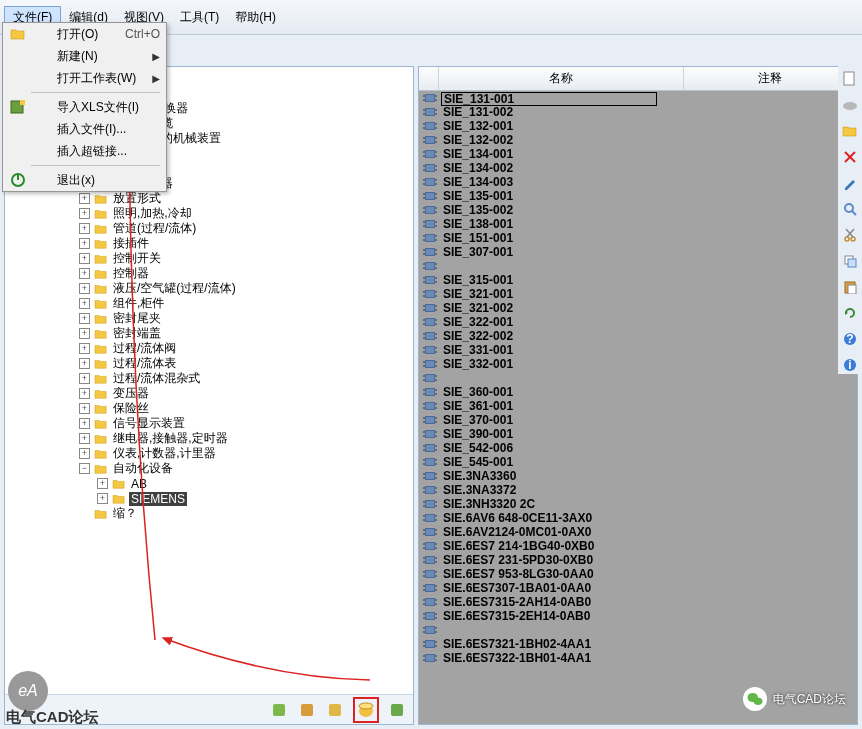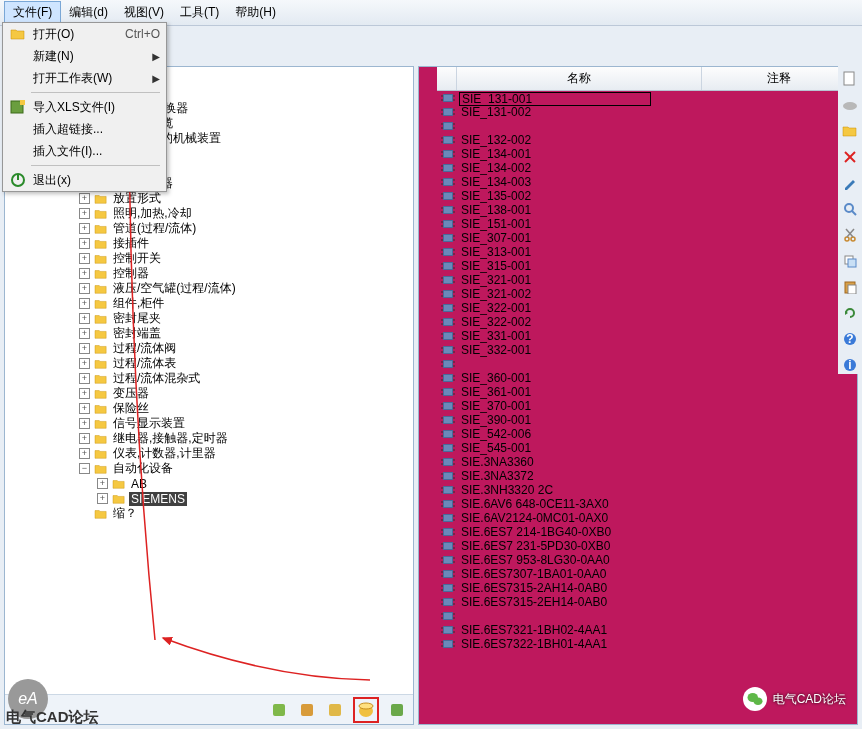--- a/index.html
+++ b/index.html
@@ -1,52 +1,52 @@
 <!DOCTYPE html>
 <html><head>
 <meta charset="utf-8">
 <style>
 * { margin: 0; padding: 0; box-sizing: border-box; font-family: "Microsoft YaHei", SimSun, sans-serif; font-size: 12px; }
 body { width: 862px; height: 729px; background: #e8eef5; overflow: hidden; position: relative; }
-.menubar { height: 26px; background: linear-gradient(#f5f8fb, #e3eaf2); display: flex; align-items: center; padding: 0 4px; border-bottom: 1px solid #bcc8d8; }
+.menubar { height: 35px; background: linear-gradient(#f5f8fb, #e3eaf2); display: flex; align-items: center; padding: 0 4px; border-bottom: 1px solid #bcc8d8; }
 .menubar-item { padding: 2px 8px; cursor: pointer; }
 .menubar-item.active { background: #cfe5ff; border: 1px solid #7aa7d6; }
 .dropdown { position: absolute; top: 22px; left: 2px; width: 165px; background: #f0f0f0; border: 1px solid #979797; box-shadow: 2px 2px 4px rgba(0,0,0,0.25); z-index: 100; }
 .dropdown-item { display: flex; align-items: center; height: 22px; padding: 0 6px; position: relative; }
 .dropdown-item .mi-icon { width: 18px; height: 18px; display: flex; align-items: center; justify-content: center; margin-right: 6px; }
-.dropdown-item .mi-label { flex: 1; }
+.dropdown-item .mi-label { flex: 1; margin-left: 24px; }
 .dropdown-item .mi-accel { color: #555; margin-left: 8px; text-align: right; }
 .dropdown-item .submenu-arrow { font-size: 10px; color: #333; }
 .dropdown-sep { height: 1px; background: #c0c0c0; margin: 3px 6px 3px 28px; }
 .content { position: absolute; top: 22px; left: 0; right: 0; bottom: 0; display: flex; }
 .left-panel { width: 410px; background: #fff; border: 1px solid #9cb6d0; margin: 44px 2px 4px 4px; position: relative; display: flex; flex-direction: column; }
 .tree-area { flex: 1; overflow: hidden; padding: 4px 2px; }
 .tree-node { display: flex; align-items: center; height: 15px; white-space: nowrap; }
 .tree-toggle { width: 11px; height: 11px; border: 1px solid #888; display: inline-flex; align-items: center; justify-content: center; font-size: 9px; line-height: 1; margin-right: 4px; cursor: pointer; background: #fff; color: #555; }
 .tree-spacer { width: 15px; display: inline-block; }
 .tree-icon { width: 14px; height: 12px; margin-right: 3px; }
 .tree-label { padding: 0 2px; }
 .tree-label.selected { background: #404040; color: #fff; }
 .left-toolbar { height: 30px; border-top: 1px solid #ccd8e5; display: flex; align-items: center; justify-content: flex-end; padding: 0 6px; gap: 8px; background: #eef3f9; }
 .tb-btn { width: 20px; height: 20px; display: flex; align-items: center; justify-content: center; cursor: pointer; }
 .tb-btn.boxed { border: 2px solid #d22; padding: 2px; width: 26px; height: 26px; }
-.right-panel { flex: 1; background: #be185d; border: 1px solid #9cb6d0; margin: 44px 4px 4px 2px; display: flex; flex-direction: column; overflow: hidden; padding-left: 18px; }
+.right-panel { flex: 1; background: #a3a3a3; border: 1px solid #9cb6d0; margin: 44px 4px 4px 2px; display: flex; flex-direction: column; overflow: hidden; }
 .grid-header { display: flex; background: linear-gradient(#fdfdfd, #e7ecf2); border-bottom: 1px solid #b8c4d2; }
 .grid-header-cell { padding: 3px 4px; text-align: center; border-right: 1px solid #cbd5e1; }
 .gh-name { width: 245px; }
 .gh-comment { flex: 1; }
 .grid-body { flex: 1; overflow: hidden; }
 .grid-row { display: flex; align-items: center; height: 14px; }
 .grid-row .r-icon { width: 18px; height: 13px; margin: 0 2px; display: flex; align-items: center; justify-content: center; }
-.grid-row .r-name { width: 192px; padding-left: 2px; white-space: nowrap; overflow: hidden; }
+.grid-row .r-name { width: 216px; padding-left: 2px; white-space: nowrap; overflow: hidden; font-weight: bold; }
 .grid-row.sel .r-name { border: 1px solid #000; margin-top:1px; height:14px; line-height:12px; }
 .side-toolbar { position: absolute; right: 0; top: 66px; width: 24px; background: #e8eef5; display: flex; flex-direction: column; align-items: center; gap: 8px; padding-top: 4px; }
 .side-btn { width: 18px; height: 18px; display: flex; align-items: center; justify-content: center; cursor: pointer; }
 .arrow-annotation { position: absolute; pointer-events: none; z-index: 50; }
-.watermark { position: absolute; bottom: 10px; left: 8px; display: flex; align-items: flex-start; gap: 4px; z-index: 60; }
+.watermark { position: absolute; bottom: 18px; left: 8px; display: flex; align-items: flex-start; gap: 4px; z-index: 60; }
 .watermark-badge { width: 40px; height: 40px; border-radius: 50%; background: #999; color: #fff; display: flex; align-items: center; justify-content: center; font-size: 16px; font-style: italic; }
 .wechat-mark { position: absolute; right: 16px; bottom: 18px; display: flex; align-items: center; gap: 6px; color: #fff; text-shadow: 0 0 3px #000; font-size: 15px; z-index: 60; }
 .wechat-icon { width: 24px; height: 24px; border-radius: 50%; background: #fff; display:flex; align-items:center; justify-content:center; }
 svg.folder { fill: #f5c842; stroke: #c98f00; stroke-width: 0.5; }
 svg.chip { fill: #4a6a9a; }
 </style>
 </head>
 <body>
 
 <div class="menubar">
@@ -82,25 +82,25 @@
     <span class="mi-icon">
         <svg viewBox="0 0 16 16" width="16" height="16">
           <rect x="1" y="2" width="12" height="12" fill="#6a9e3f" stroke="#3d6b1a"></rect>
           <rect x="10" y="1" width="5" height="5" fill="#f5c842"></rect>
         </svg>
       </span>
     <span class="mi-label">导入XLS文件(I)</span>
   </div>
   <div class="dropdown-item">
     <span class="mi-icon"></span>
-    <span class="mi-label">插入超链接...</span>
+    <span class="mi-label">插入文件(I)...</span>
   </div>
   <div class="dropdown-item">
     <span class="mi-icon"></span>
-    <span class="mi-label">插入文件(I)...</span>
+    <span class="mi-label">插入超链接...</span>
   </div>
   <div class="dropdown-sep"></div>
   <div class="dropdown-item">
     <span class="mi-icon">
         <svg viewBox="0 0 16 16" width="16" height="16">
           <circle cx="8" cy="8" r="6" fill="none" stroke="#2a8a2a" stroke-width="2"></circle>
           <line x1="8" y1="2" x2="8" y2="8" stroke="#2a8a2a" stroke-width="2"></line>
         </svg>
       </span>
     <span class="mi-label">退出(x)</span>
@@ -388,20 +388,21 @@
           <span class="r-icon">
             <svg class="chip" width="14" height="12" viewBox="0 0 14 12">
               <rect x="2" y="2" width="10" height="8" fill="#4a6a9a"></rect>
               <rect x="3" y="3" width="8" height="6" fill="#6a8aba"></rect>
               <line x1="0" y1="4" x2="2" y2="4" stroke="#333"></line>
               <line x1="0" y1="8" x2="2" y2="8" stroke="#333"></line>
               <line x1="12" y1="4" x2="14" y2="4" stroke="#333"></line>
               <line x1="12" y1="8" x2="14" y2="8" stroke="#333"></line>
             </svg>
           </span>
+          <span class="r-name">SIE_132-001</span>
         </div>
         <div class="grid-row">
           <span class="r-icon">
             <svg class="chip" width="14" height="12" viewBox="0 0 14 12">
               <rect x="2" y="2" width="10" height="8" fill="#4a6a9a"></rect>
               <rect x="3" y="3" width="8" height="6" fill="#6a8aba"></rect>
               <line x1="0" y1="4" x2="2" y2="4" stroke="#333"></line>
               <line x1="0" y1="8" x2="2" y2="8" stroke="#333"></line>
               <line x1="12" y1="4" x2="14" y2="4" stroke="#333"></line>
               <line x1="12" y1="8" x2="14" y2="8" stroke="#333"></line>
@@ -452,20 +453,33 @@
           <span class="r-icon">
             <svg class="chip" width="14" height="12" viewBox="0 0 14 12">
               <rect x="2" y="2" width="10" height="8" fill="#4a6a9a"></rect>
               <rect x="3" y="3" width="8" height="6" fill="#6a8aba"></rect>
               <line x1="0" y1="4" x2="2" y2="4" stroke="#333"></line>
               <line x1="0" y1="8" x2="2" y2="8" stroke="#333"></line>
               <line x1="12" y1="4" x2="14" y2="4" stroke="#333"></line>
               <line x1="12" y1="8" x2="14" y2="8" stroke="#333"></line>
             </svg>
           </span>
+          <span class="r-name">SIE_135-001</span>
+        </div>
+        <div class="grid-row">
+          <span class="r-icon">
+            <svg class="chip" width="14" height="12" viewBox="0 0 14 12">
+              <rect x="2" y="2" width="10" height="8" fill="#4a6a9a"></rect>
+              <rect x="3" y="3" width="8" height="6" fill="#6a8aba"></rect>
+              <line x1="0" y1="4" x2="2" y2="4" stroke="#333"></line>
+              <line x1="0" y1="8" x2="2" y2="8" stroke="#333"></line>
+              <line x1="12" y1="4" x2="14" y2="4" stroke="#333"></line>
+              <line x1="12" y1="8" x2="14" y2="8" stroke="#333"></line>
+            </svg>
+          </span>
           <span class="r-name">SIE_135-002</span>
         </div>
         <div class="grid-row">
           <span class="r-icon">
             <svg class="chip" width="14" height="12" viewBox="0 0 14 12">
               <rect x="2" y="2" width="10" height="8" fill="#4a6a9a"></rect>
               <rect x="3" y="3" width="8" height="6" fill="#6a8aba"></rect>
               <line x1="0" y1="4" x2="2" y2="4" stroke="#333"></line>
               <line x1="0" y1="8" x2="2" y2="8" stroke="#333"></line>
               <line x1="12" y1="4" x2="14" y2="4" stroke="#333"></line>
@@ -504,21 +518,20 @@
           <span class="r-icon">
             <svg class="chip" width="14" height="12" viewBox="0 0 14 12">
               <rect x="2" y="2" width="10" height="8" fill="#4a6a9a"></rect>
               <rect x="3" y="3" width="8" height="6" fill="#6a8aba"></rect>
               <line x1="0" y1="4" x2="2" y2="4" stroke="#333"></line>
               <line x1="0" y1="8" x2="2" y2="8" stroke="#333"></line>
               <line x1="12" y1="4" x2="14" y2="4" stroke="#333"></line>
               <line x1="12" y1="8" x2="14" y2="8" stroke="#333"></line>
             </svg>
           </span>
-          <span class="r-name">SIE_313-001</span>
         </div>
         <div class="grid-row">
           <span class="r-icon">
             <svg class="chip" width="14" height="12" viewBox="0 0 14 12">
               <rect x="2" y="2" width="10" height="8" fill="#4a6a9a"></rect>
               <rect x="3" y="3" width="8" height="6" fill="#6a8aba"></rect>
               <line x1="0" y1="4" x2="2" y2="4" stroke="#333"></line>
               <line x1="0" y1="8" x2="2" y2="8" stroke="#333"></line>
               <line x1="12" y1="4" x2="14" y2="4" stroke="#333"></line>
               <line x1="12" y1="8" x2="14" y2="8" stroke="#333"></line>

